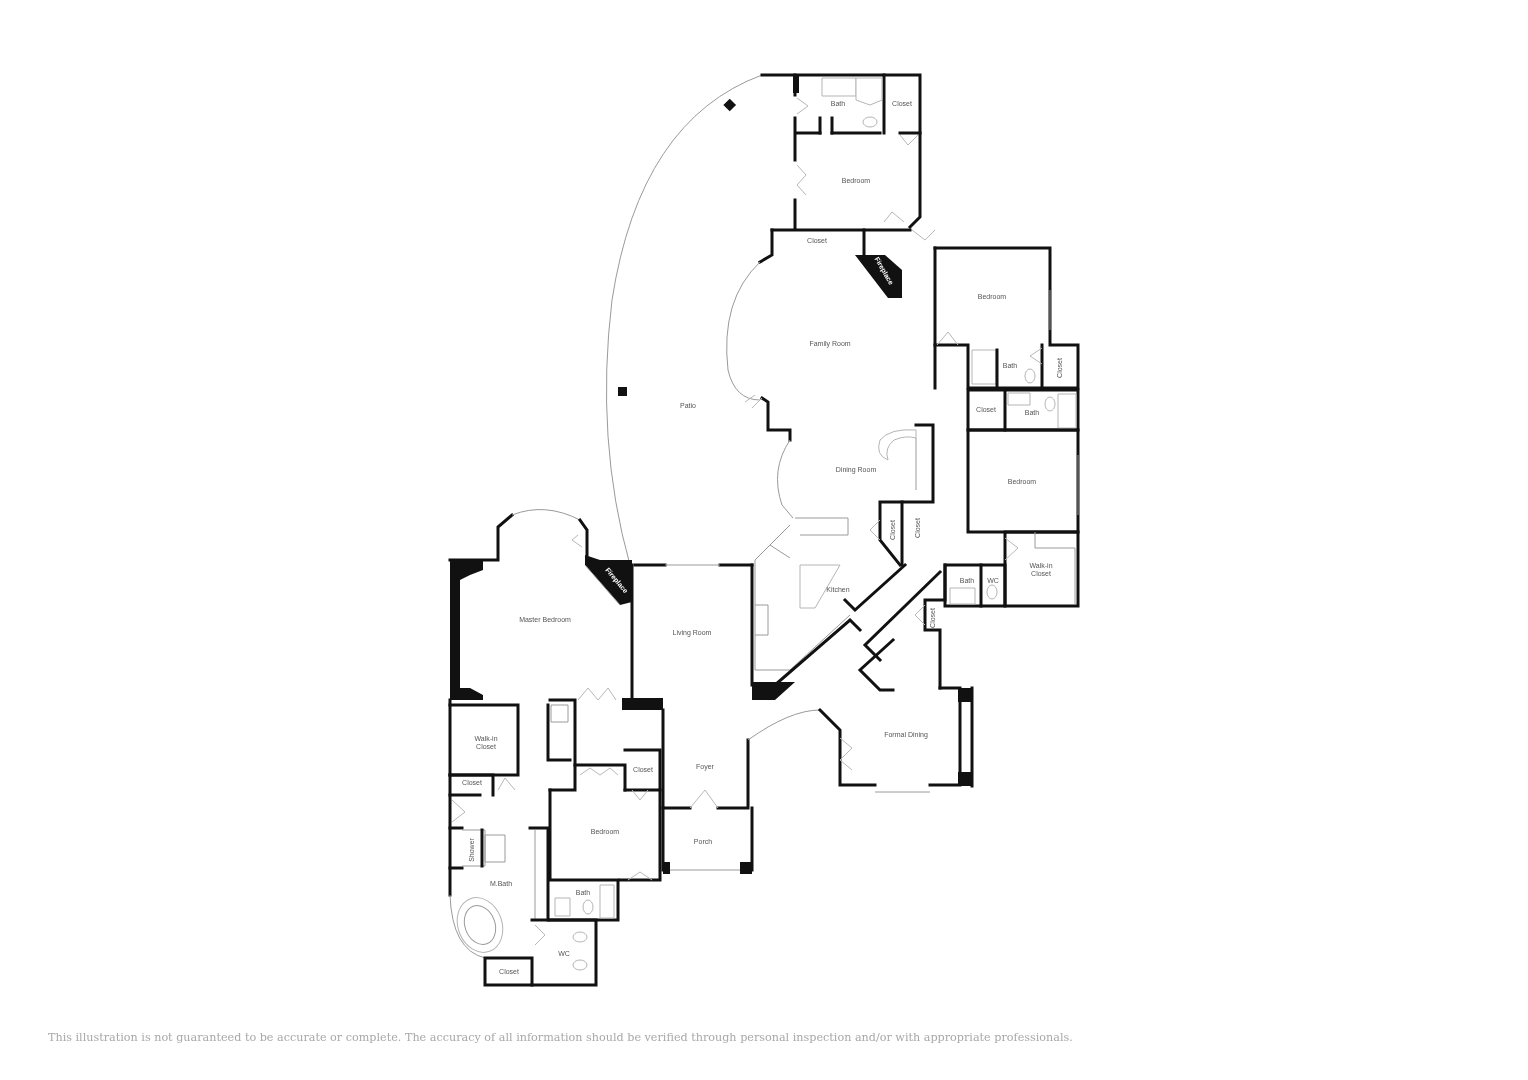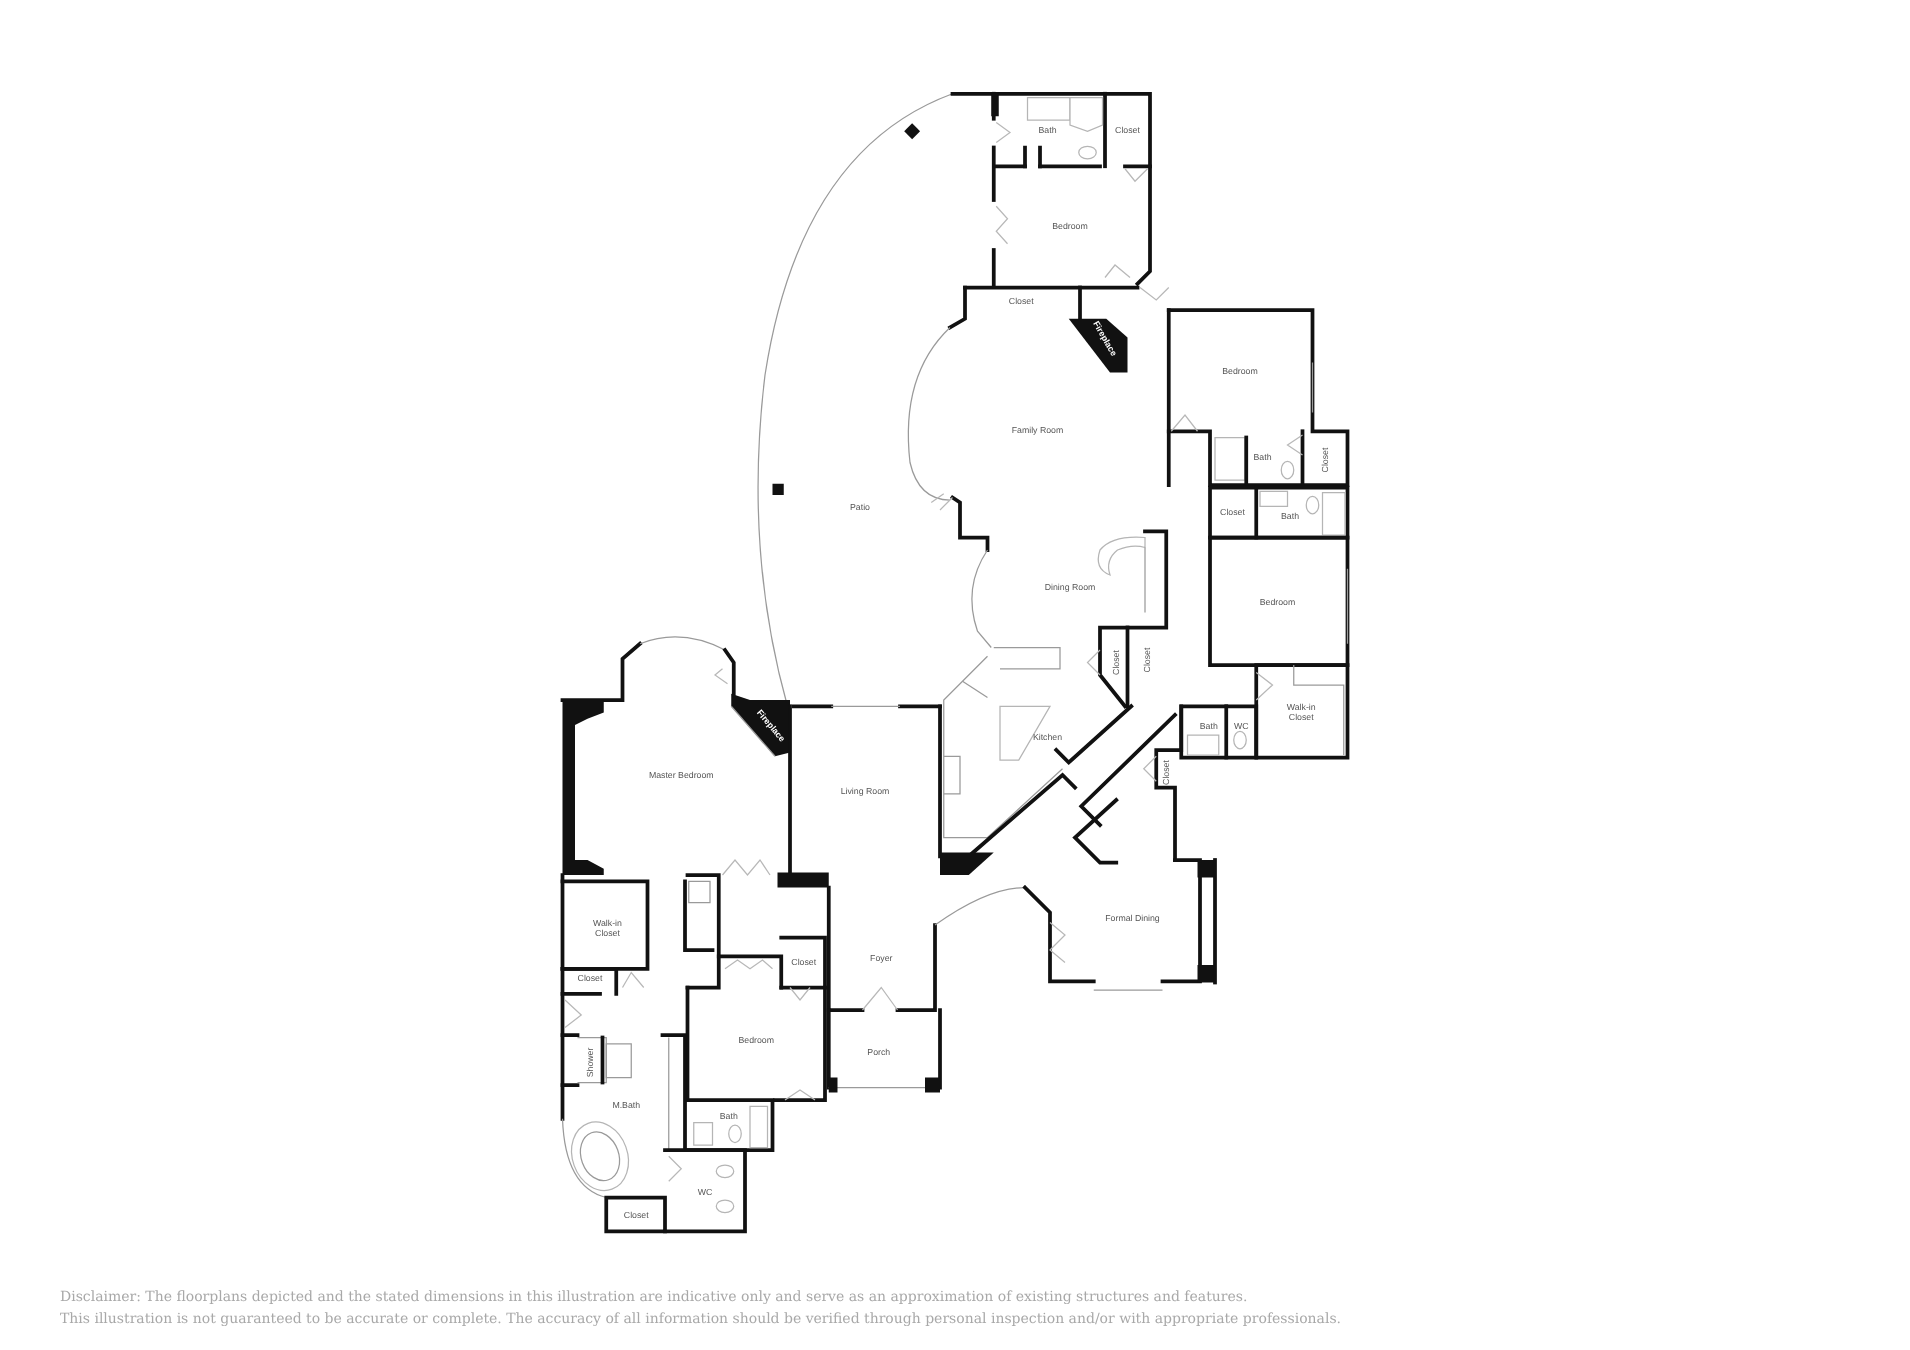--- a/index.html
+++ b/index.html
@@ -214,15 +214,14 @@
     <text class="lbl" x="703" y="844" text-anchor="middle">Porch</text>
     <text class="lbl" x="0" y="0" text-anchor="middle" transform="translate(474,850) rotate(-90)">Shower</text>
     <text class="lbl" x="501" y="886" text-anchor="middle">M.Bath</text>
     <text class="lbl" x="583" y="895" text-anchor="middle">Bath</text>
     <text class="lbl" x="564" y="956" text-anchor="middle">WC</text>
     <text class="lbl" x="509" y="974" text-anchor="middle">Closet</text>
   </g>
 </svg>
 
 <div class="disclaimer">
-  <div>Disclaimer: The floorplans depicted and the stated dimensions in this illustration are indicative only and serve as an approximation of existing structures and features.</div>
   <div>This illustration is not guaranteed to be accurate or complete. The accuracy of all information should be verified through personal inspection and/or with appropriate professionals.</div>
 </div>
 
 </body></html>

